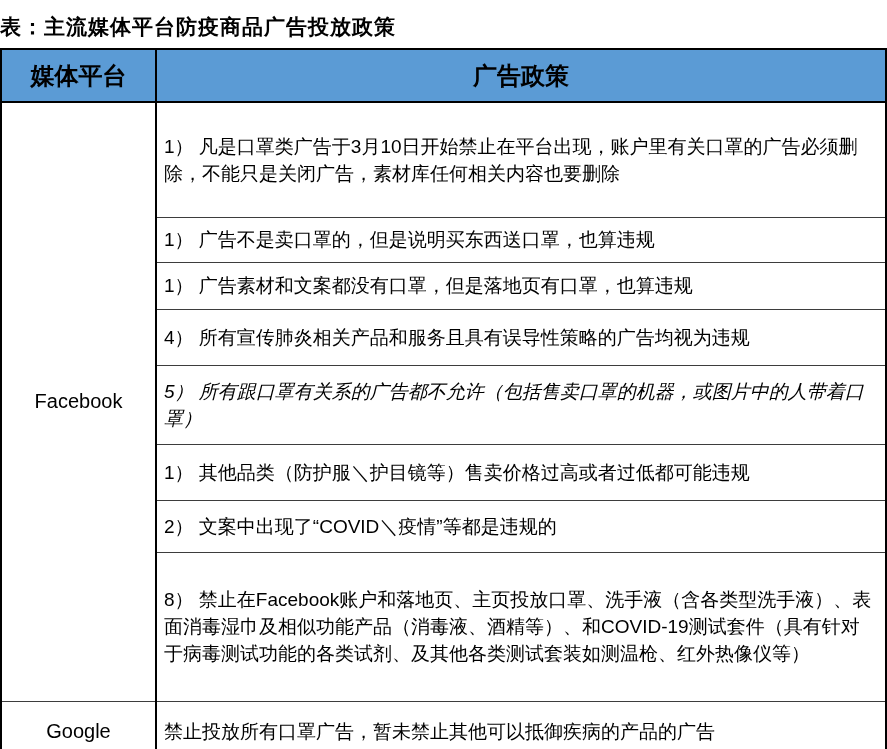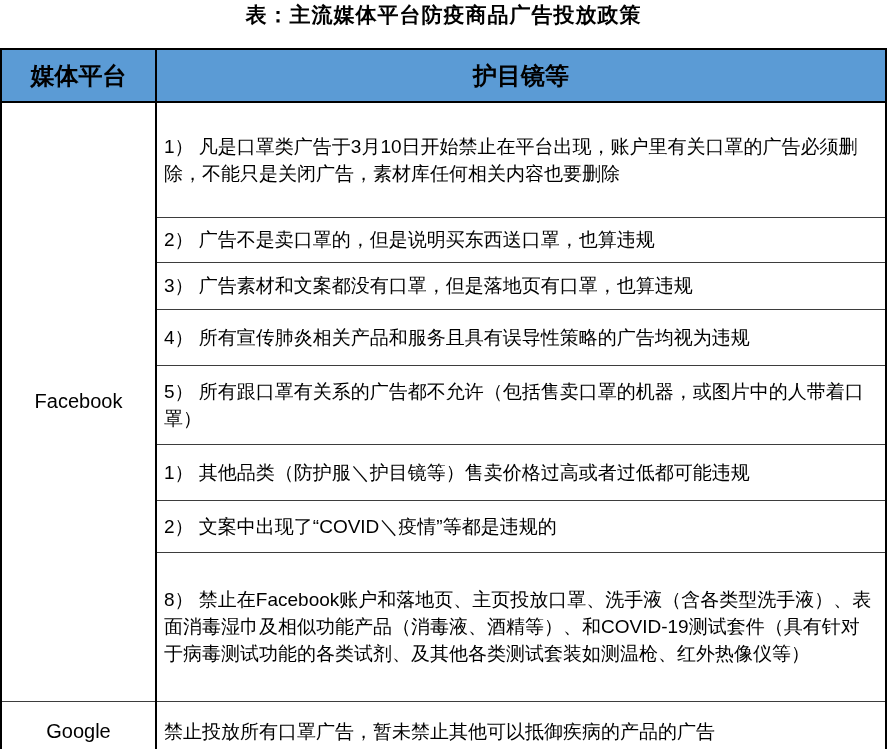--- a/index.html
+++ b/index.html
@@ -12,22 +12,22 @@
   .page {
     width: 887px;
     height: 749px;
     background: #ffffff;
     overflow: hidden;
   }
   .doc-title {
     width: 887px;
     height: 48px;
     box-sizing: border-box;
-    padding-top: 1px;
-    text-align: center;
+    padding-top: 13px;
+    text-align: left;
     font-size: 21px;
     font-weight: bold;
     letter-spacing: 1px;
     color: #000000;
   }
   table.policy-table {
     width: 887px;
     table-layout: fixed;
     border-collapse: collapse;
     border: 2px solid #000000;
@@ -61,53 +61,53 @@
     padding: 16px 4px;
   }
   td.policy-cell {
     text-align: left;
     padding: 6px 10px 6px 7px;
   }
   tr.row-h115 { height: 115px; }
   tr.row-h45  { height: 45px; }
   tr.row-h47  { height: 47px; }
   tr.row-h56  { height: 56px; }
-  tr.row-h79  { height: 79px; }
+  tr.row-h79  { height: 79px; font-style: italic; }
   tr.row-h52  { height: 52px; }
   tr.row-h149 { height: 149px; }
   tr.row-h46  { height: 46px; }
 </style>
 </head>
 <body>
 
 <div class="page">
 
   <div class="doc-title">表：主流媒体平台防疫商品广告投放政策</div>
 
   <table class="policy-table">
     <colgroup>
       <col class="col-platform">
       <col>
     </colgroup>
     <thead>
       <tr>
         <th>媒体平台</th>
-        <th>护目镜等</th>
+        <th>广告政策</th>
       </tr>
     </thead>
     <tbody>
       <tr class="row-h115">
         <td class="platform-cell" rowspan="8">Facebook</td>
         <td class="policy-cell">1） 凡是口罩类广告于3月10日开始禁止在平台出现，账户里有关口罩的广告必须删除，不能只是关闭广告，素材库任何相关内容也要删除</td>
       </tr>
       <tr class="row-h45">
-        <td class="policy-cell">2） 广告不是卖口罩的，但是说明买东西送口罩，也算违规</td>
+        <td class="policy-cell">1） 广告不是卖口罩的，但是说明买东西送口罩，也算违规</td>
       </tr>
       <tr class="row-h47">
-        <td class="policy-cell">3） 广告素材和文案都没有口罩，但是落地页有口罩，也算违规</td>
+        <td class="policy-cell">1） 广告素材和文案都没有口罩，但是落地页有口罩，也算违规</td>
       </tr>
       <tr class="row-h56">
         <td class="policy-cell">4） 所有宣传肺炎相关产品和服务且具有误导性策略的广告均视为违规</td>
       </tr>
       <tr class="row-h79">
         <td class="policy-cell">5） 所有跟口罩有关系的广告都不允许（包括售卖口罩的机器，或图片中的人带着口罩）</td>
       </tr>
       <tr class="row-h56">
         <td class="policy-cell">1） 其他品类（防护服＼护目镜等）售卖价格过高或者过低都可能违规</td>
       </tr>

